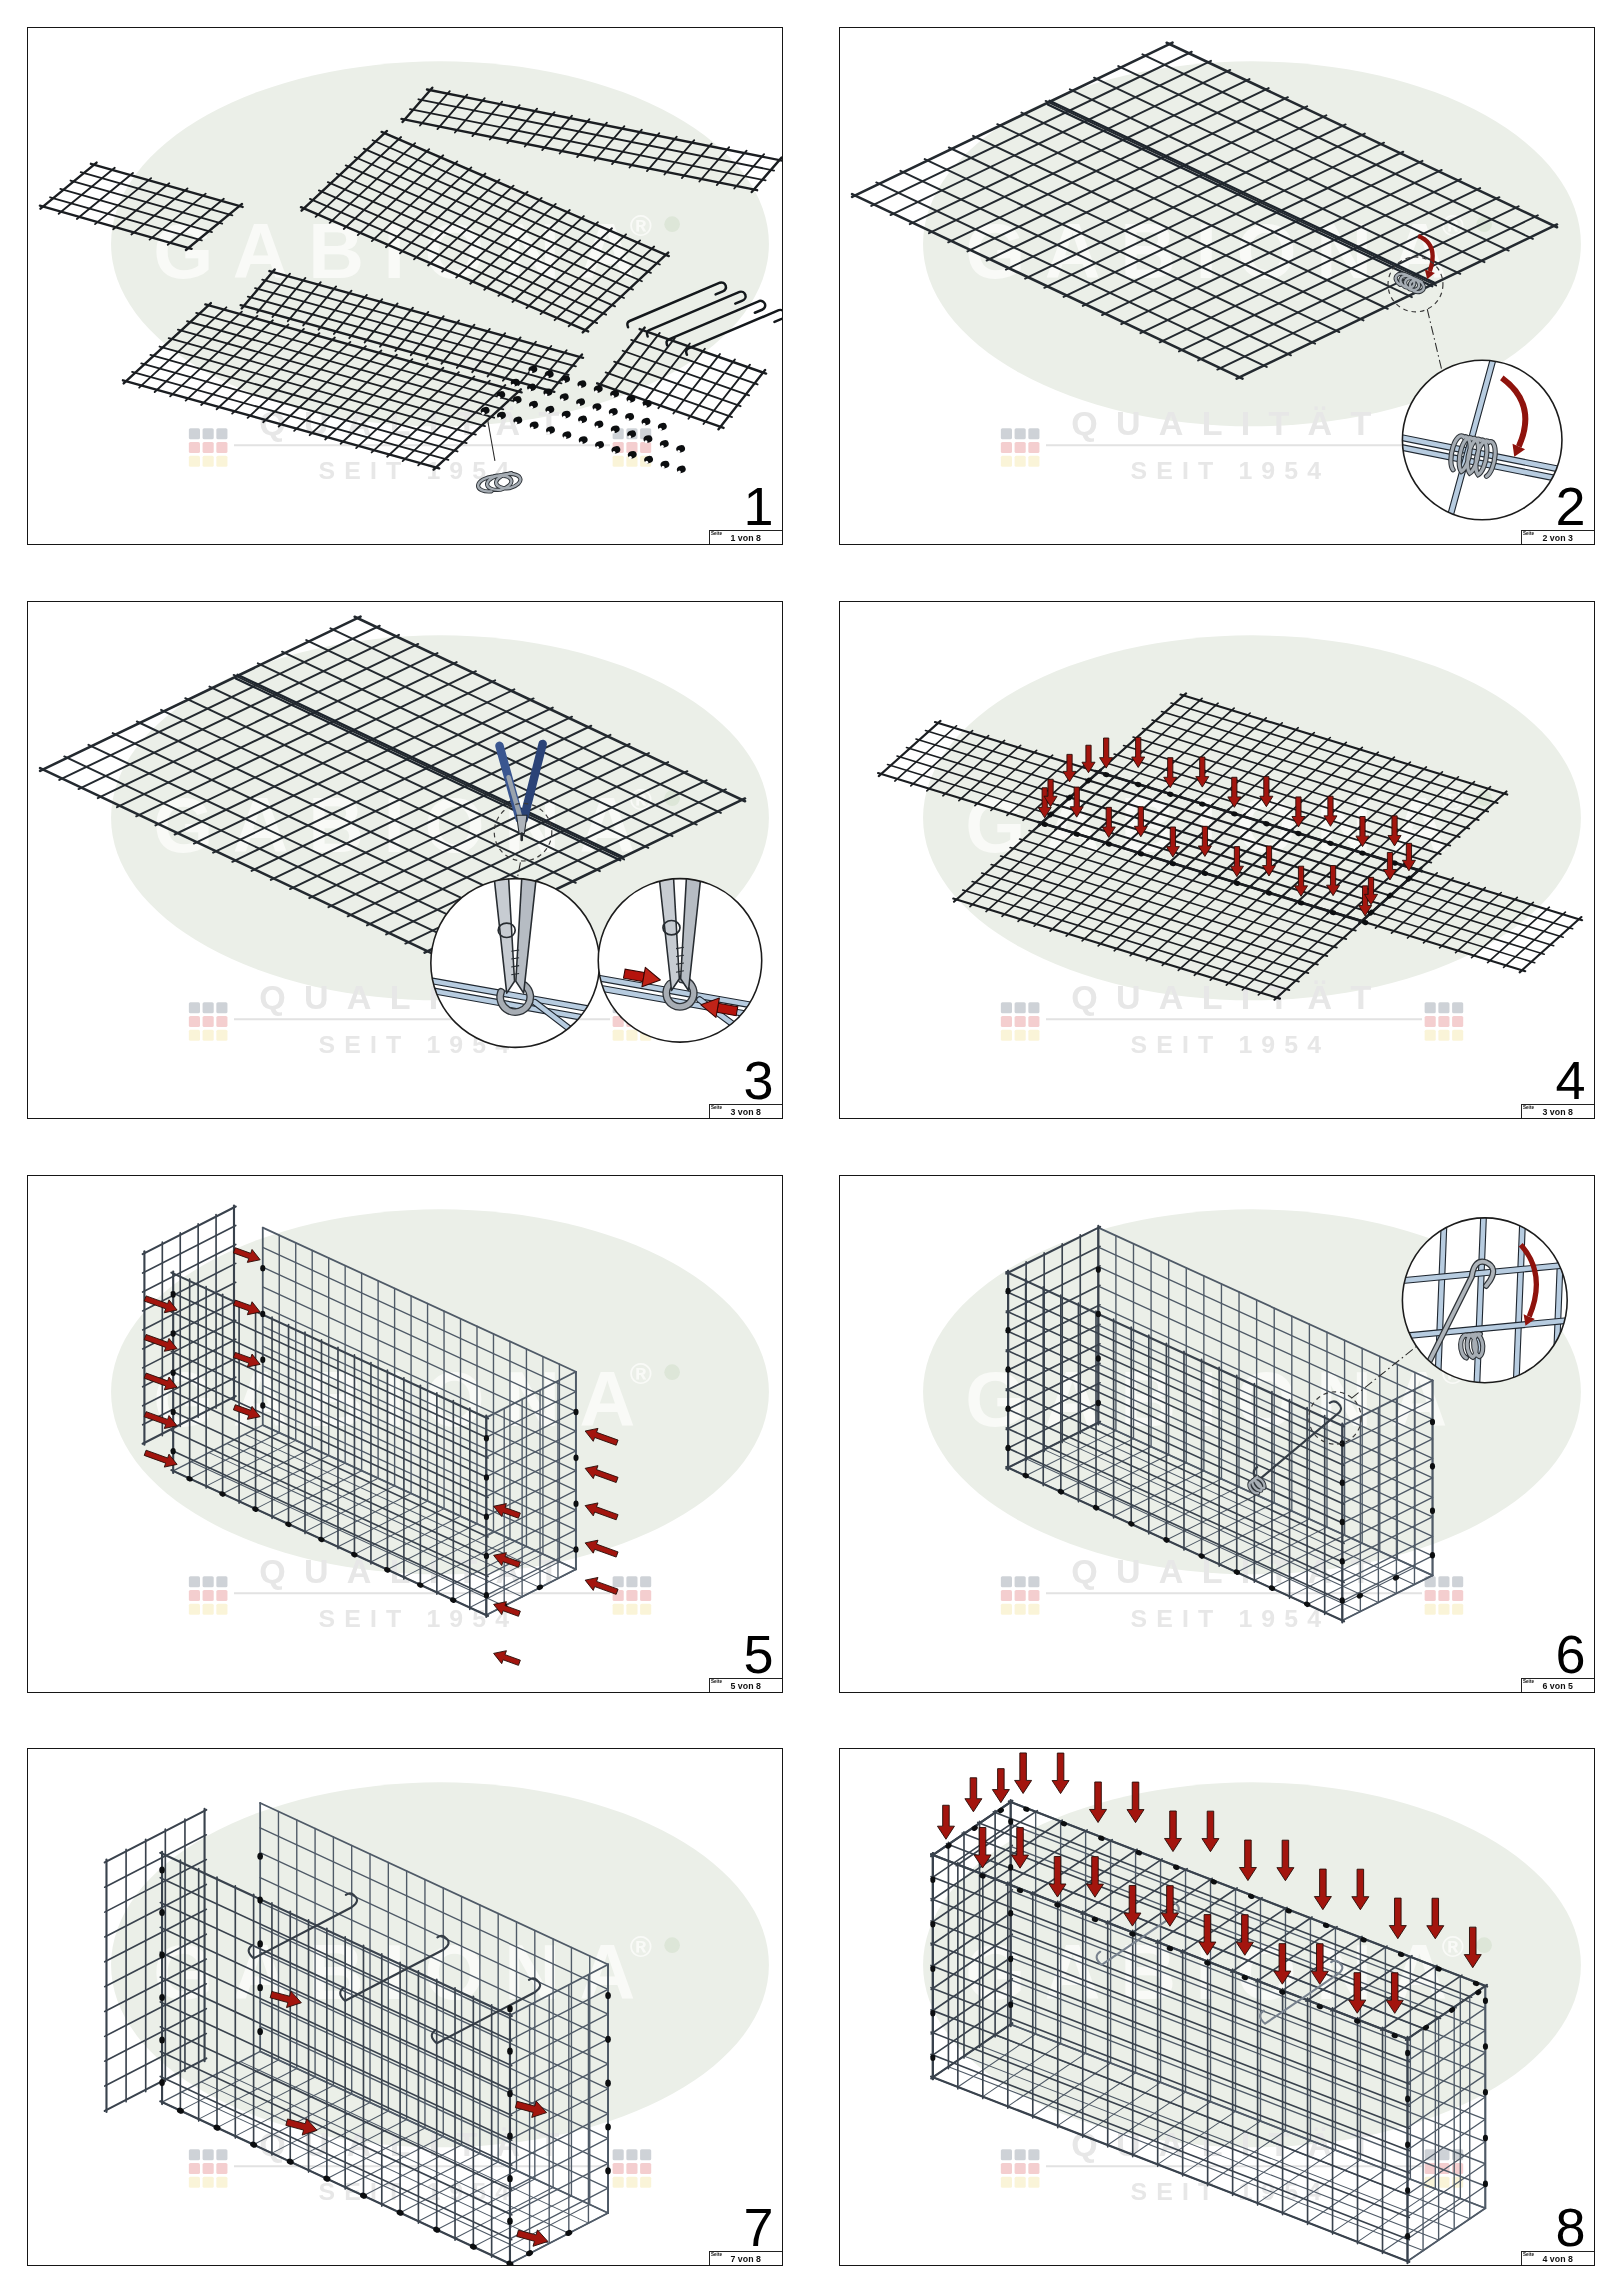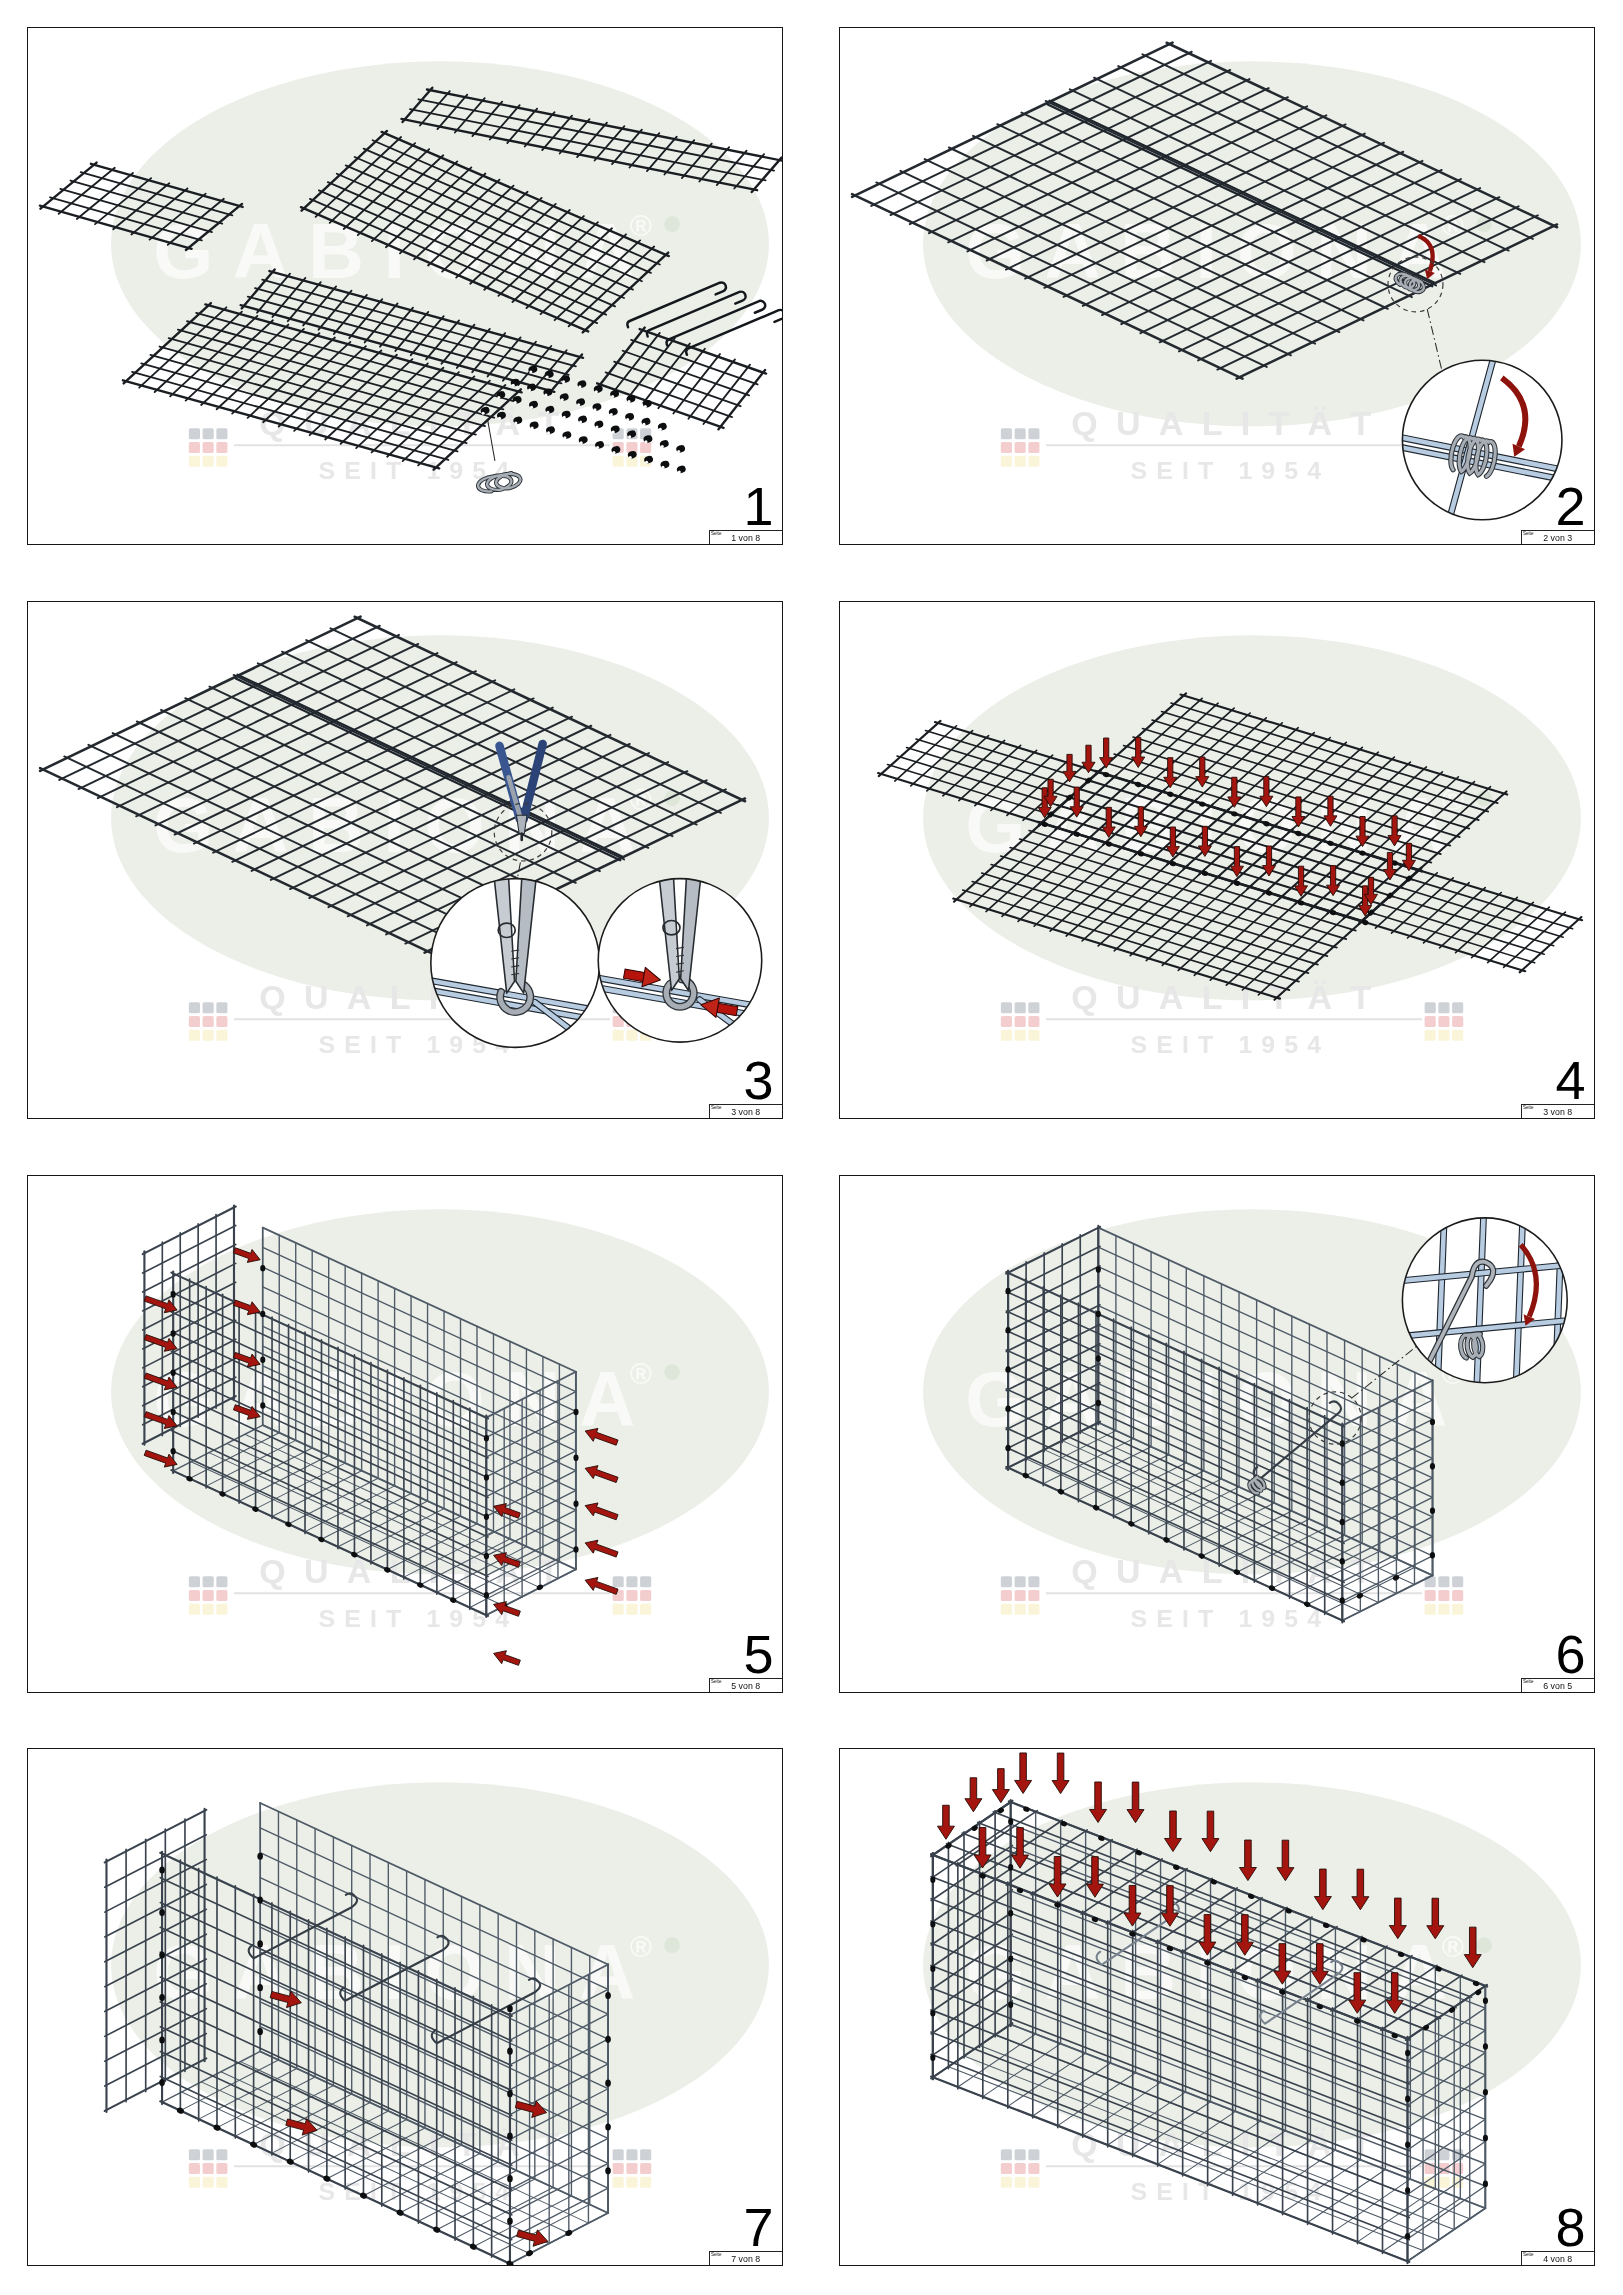--- a/index.html
+++ b/index.html
@@ -1,20 +1,20 @@
 <!DOCTYPE html>
 <html style="font-size:10.5px"><head>
 <meta charset="utf-8">
 <style>
   html,body{margin:0;padding:0;background:#ffffff;}
   body{width:1623px;height:2295px;position:relative;font-family:"Liberation Sans",sans-serif;}
   .panel{position:absolute;width:754px;height:516px;border:1.3px solid #161616;background:#ffffff;overflow:hidden;}
   .fig{position:absolute;left:0;top:0;}
   .stepnum{position:absolute;right:8.5px;bottom:11px;font-size:54px;line-height:1;color:#000;font-family:"Liberation Sans",sans-serif;}
-  .titleblock{position:absolute;right:-0.7px;bottom:-0.7px;width:72px;height:13px;border:0.7px solid #222;background:#fff;}
+  .titleblock{position:absolute;right:-0.7px;bottom:-0.7px;width:72px;height:13px;border:0.7px solid #222;background:#fff;font-weight:bold;}
   .titleblock .seite{position:absolute;left:1.3px;top:0px;font-size:4.6px;color:#111;}
   .titleblock .pagetxt{position:absolute;left:0;right:0;top:2.6px;text-align:center;font-size:8.8px;color:#111;}
 </style>
 </head>
 <body>
 
 <div class="panel" style="left:27px;top:27px;">
   <svg class="fig" width="754" height="516" viewBox="0 0 1153 789">
       <g>
         <ellipse cx="630" cy="330" rx="503" ry="279" fill="#ebefe8"></ellipse>

